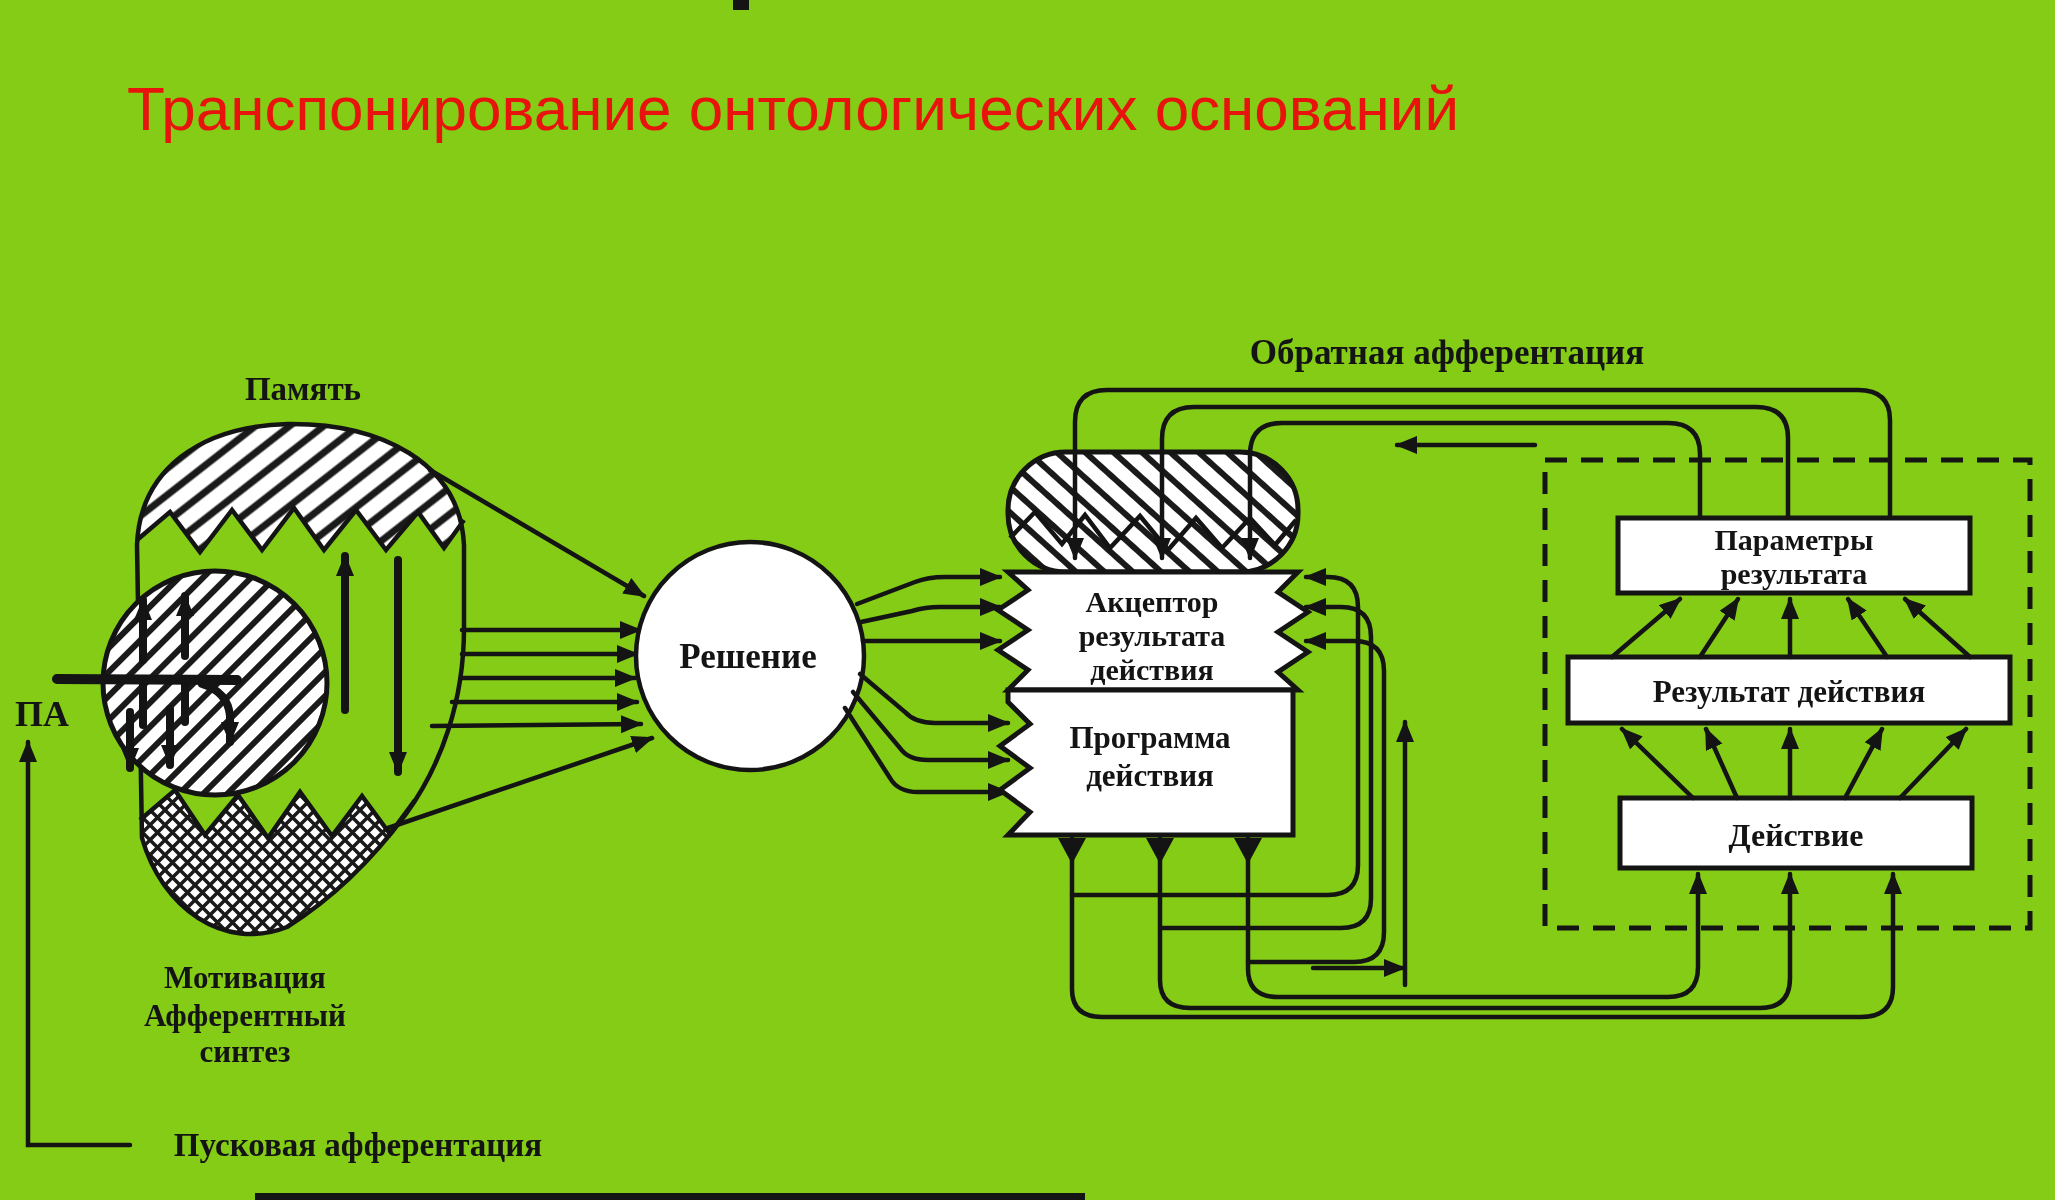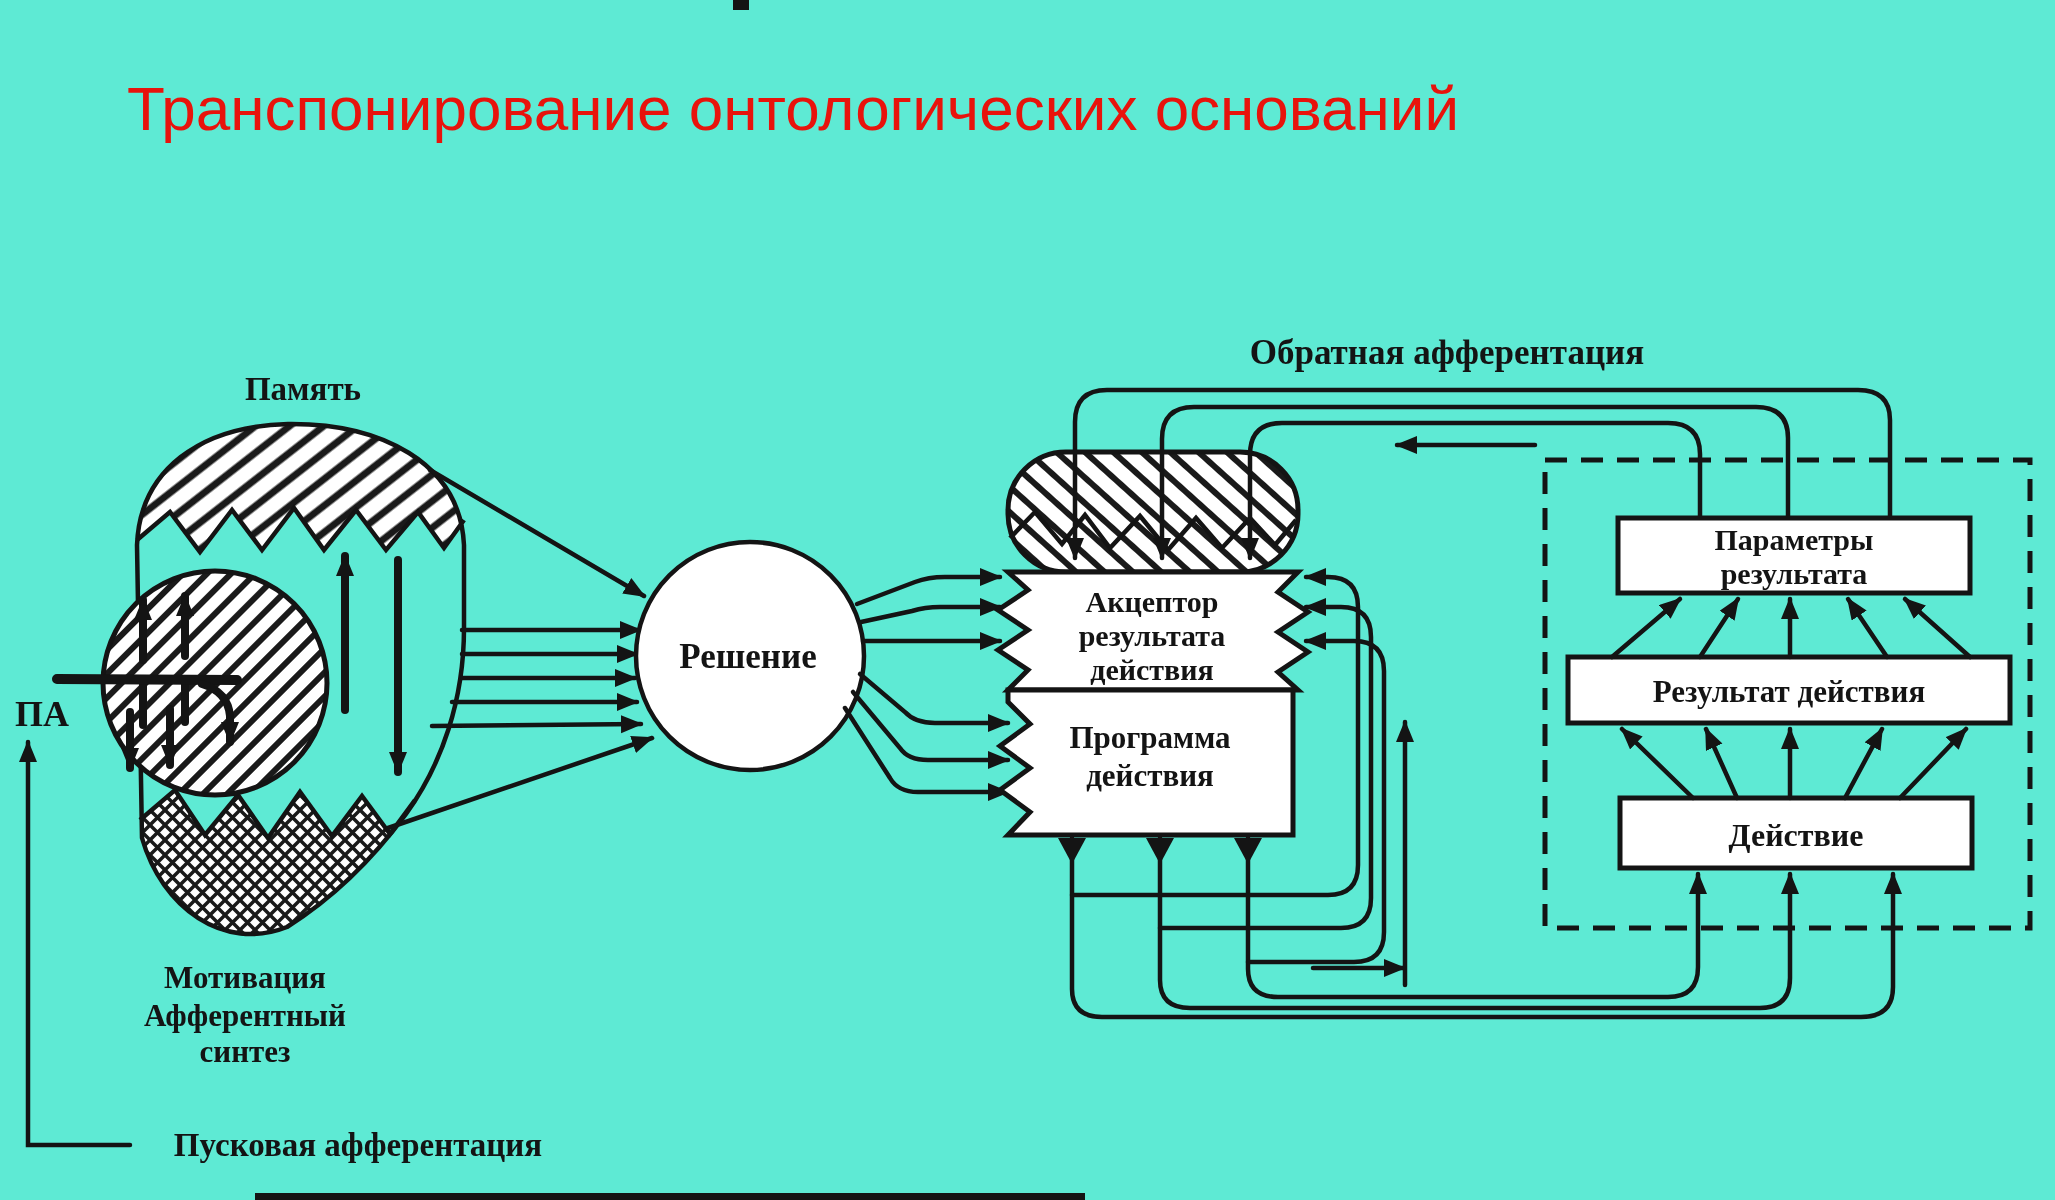--- a/index.html
+++ b/index.html
@@ -1,16 +1,16 @@
 <!DOCTYPE html>
 <html><head>
 <meta charset="utf-8">
 <style>
   html,body{margin:0;padding:0;background:#ffffff;}
-  .stage{position:relative;width:2055px;height:1200px;background:#5eead4;overflow:hidden;
+  .stage{position:relative;width:2055px;height:1200px;background:#84cc16;overflow:hidden;
          font-family:"Liberation Serif","DejaVu Serif",serif;}
   svg{position:absolute;left:0;top:0;}
   .wire{fill:none;stroke:#141414;stroke-width:4.5;stroke-linecap:round;}
   .wire-m{marker-end:url(#ah);}
   .thick{stroke-width:8;}
   .box{fill:#ffffff;stroke:#141414;stroke-width:5;}
   .outline{fill:none;stroke:#141414;stroke-width:4.5;}
   .lbl{font-family:"Liberation Serif","DejaVu Serif",serif;font-weight:bold;fill:#141414;
        text-anchor:middle;}
   .title-text{font-family:"Liberation Sans",sans-serif;font-weight:normal;text-anchor:middle;}

